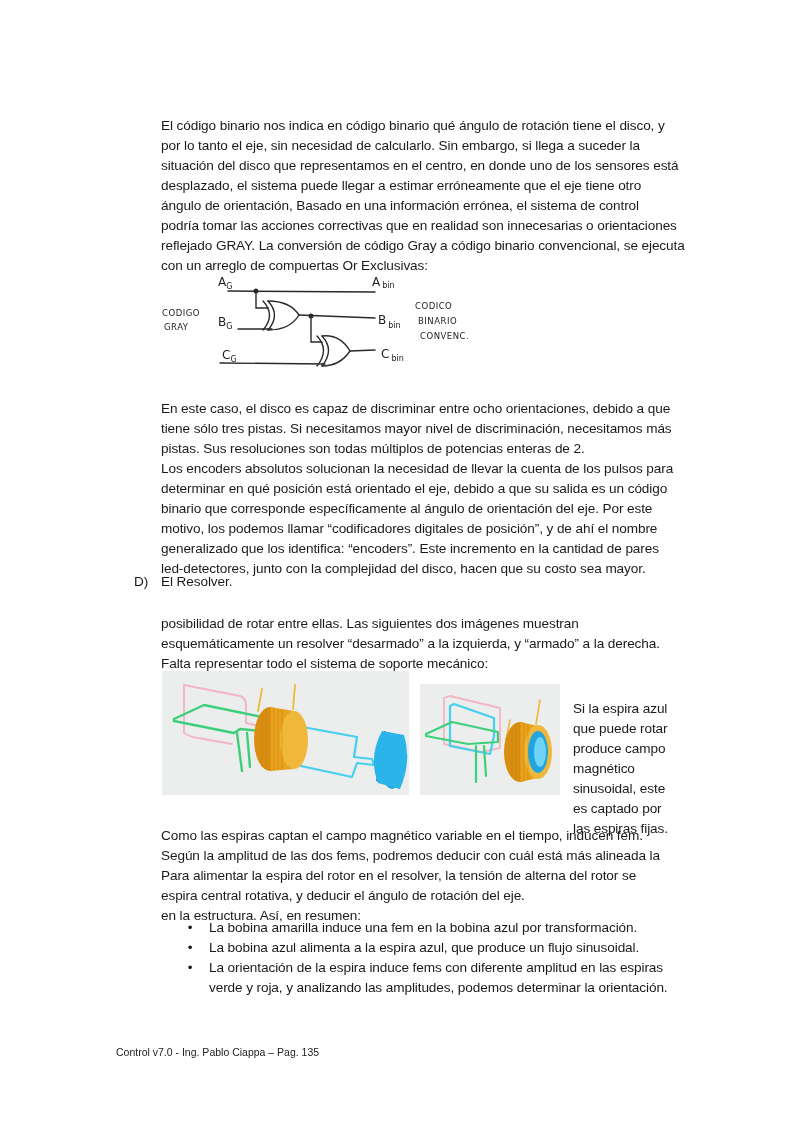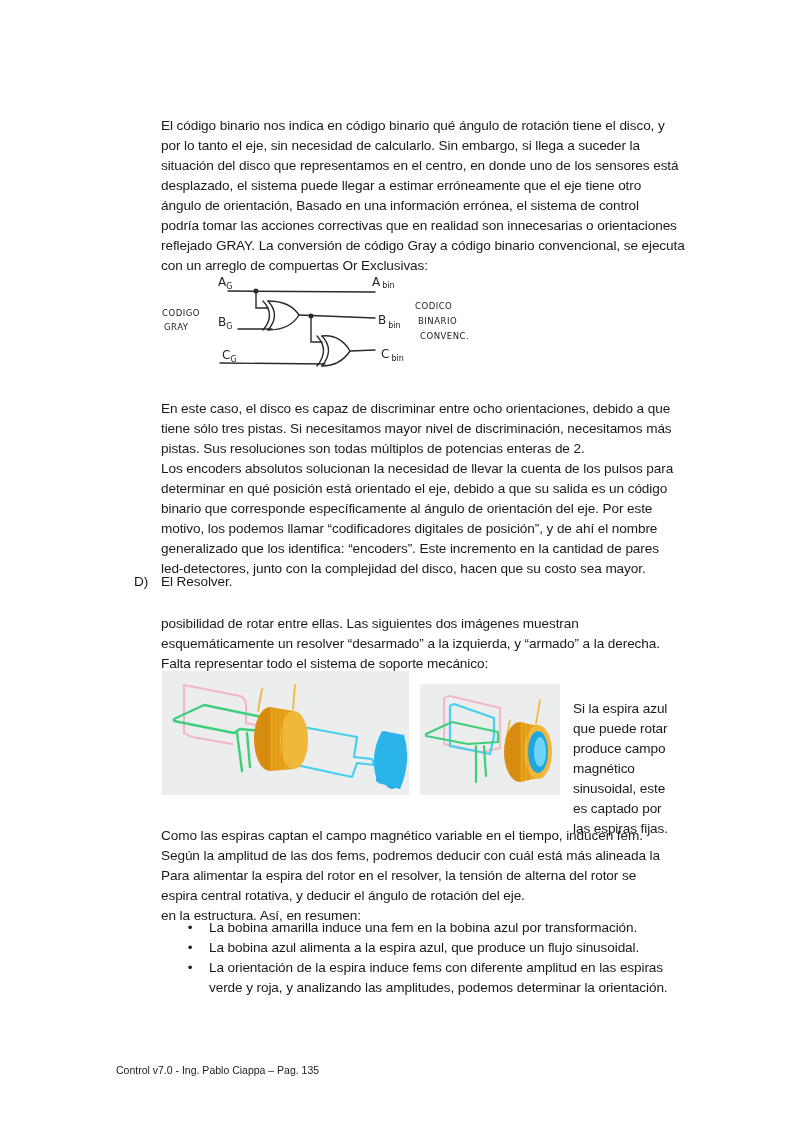--- a/index.html
+++ b/index.html
@@ -11,21 +11,21 @@
   .para { position: absolute; left: 161px; width: 545px; margin-top: 22px; }
   .line { display: block; white-space: nowrap; }
   .heading { position: absolute; left: 134px; top: 572px; }
   .heading .marker { display: inline-block; width: 27px; }
   .figure { position: absolute; background: #eceded; overflow: hidden; }
   .figure svg { display: block; }
   .side-note { position: absolute; left: 573px; top: 668px; width: 130px; margin-top: 31px; }
   .bullets { position: absolute; left: 183px; top: 918px; width: 520px; }
   .bullet { position: relative; padding-left: 26px; }
   .bullet .dot { position: absolute; left: 0; top: 0; width: 14px; text-align: center; }
-  .footer { position: absolute; left: 116px; top: 1046px; font-size: 10.5px; color: #222; margin-top: 18px; }
+  .footer { position: absolute; left: 116px; top: 1046px; font-size: 10.5px; color: #222; }
   .classification { position: absolute; left: 383px; top: 1144px; font-size: 14px; color: #555; }
   .hand { font-family: "DejaVu Sans", sans-serif; fill: #222; }
 </style>
 </head>
 <body>
 
 <div class="text para" style="top:94px;">
   <span class="line">El código binario nos indica en código binario qué ángulo de rotación tiene el disco, y</span>
   <span class="line">por lo tanto el eje, sin necesidad de calcularlo. Sin embargo, si llega a suceder la</span>
   <span class="line">situación del disco que representamos en el centro, en donde uno de los sensores está</span>

